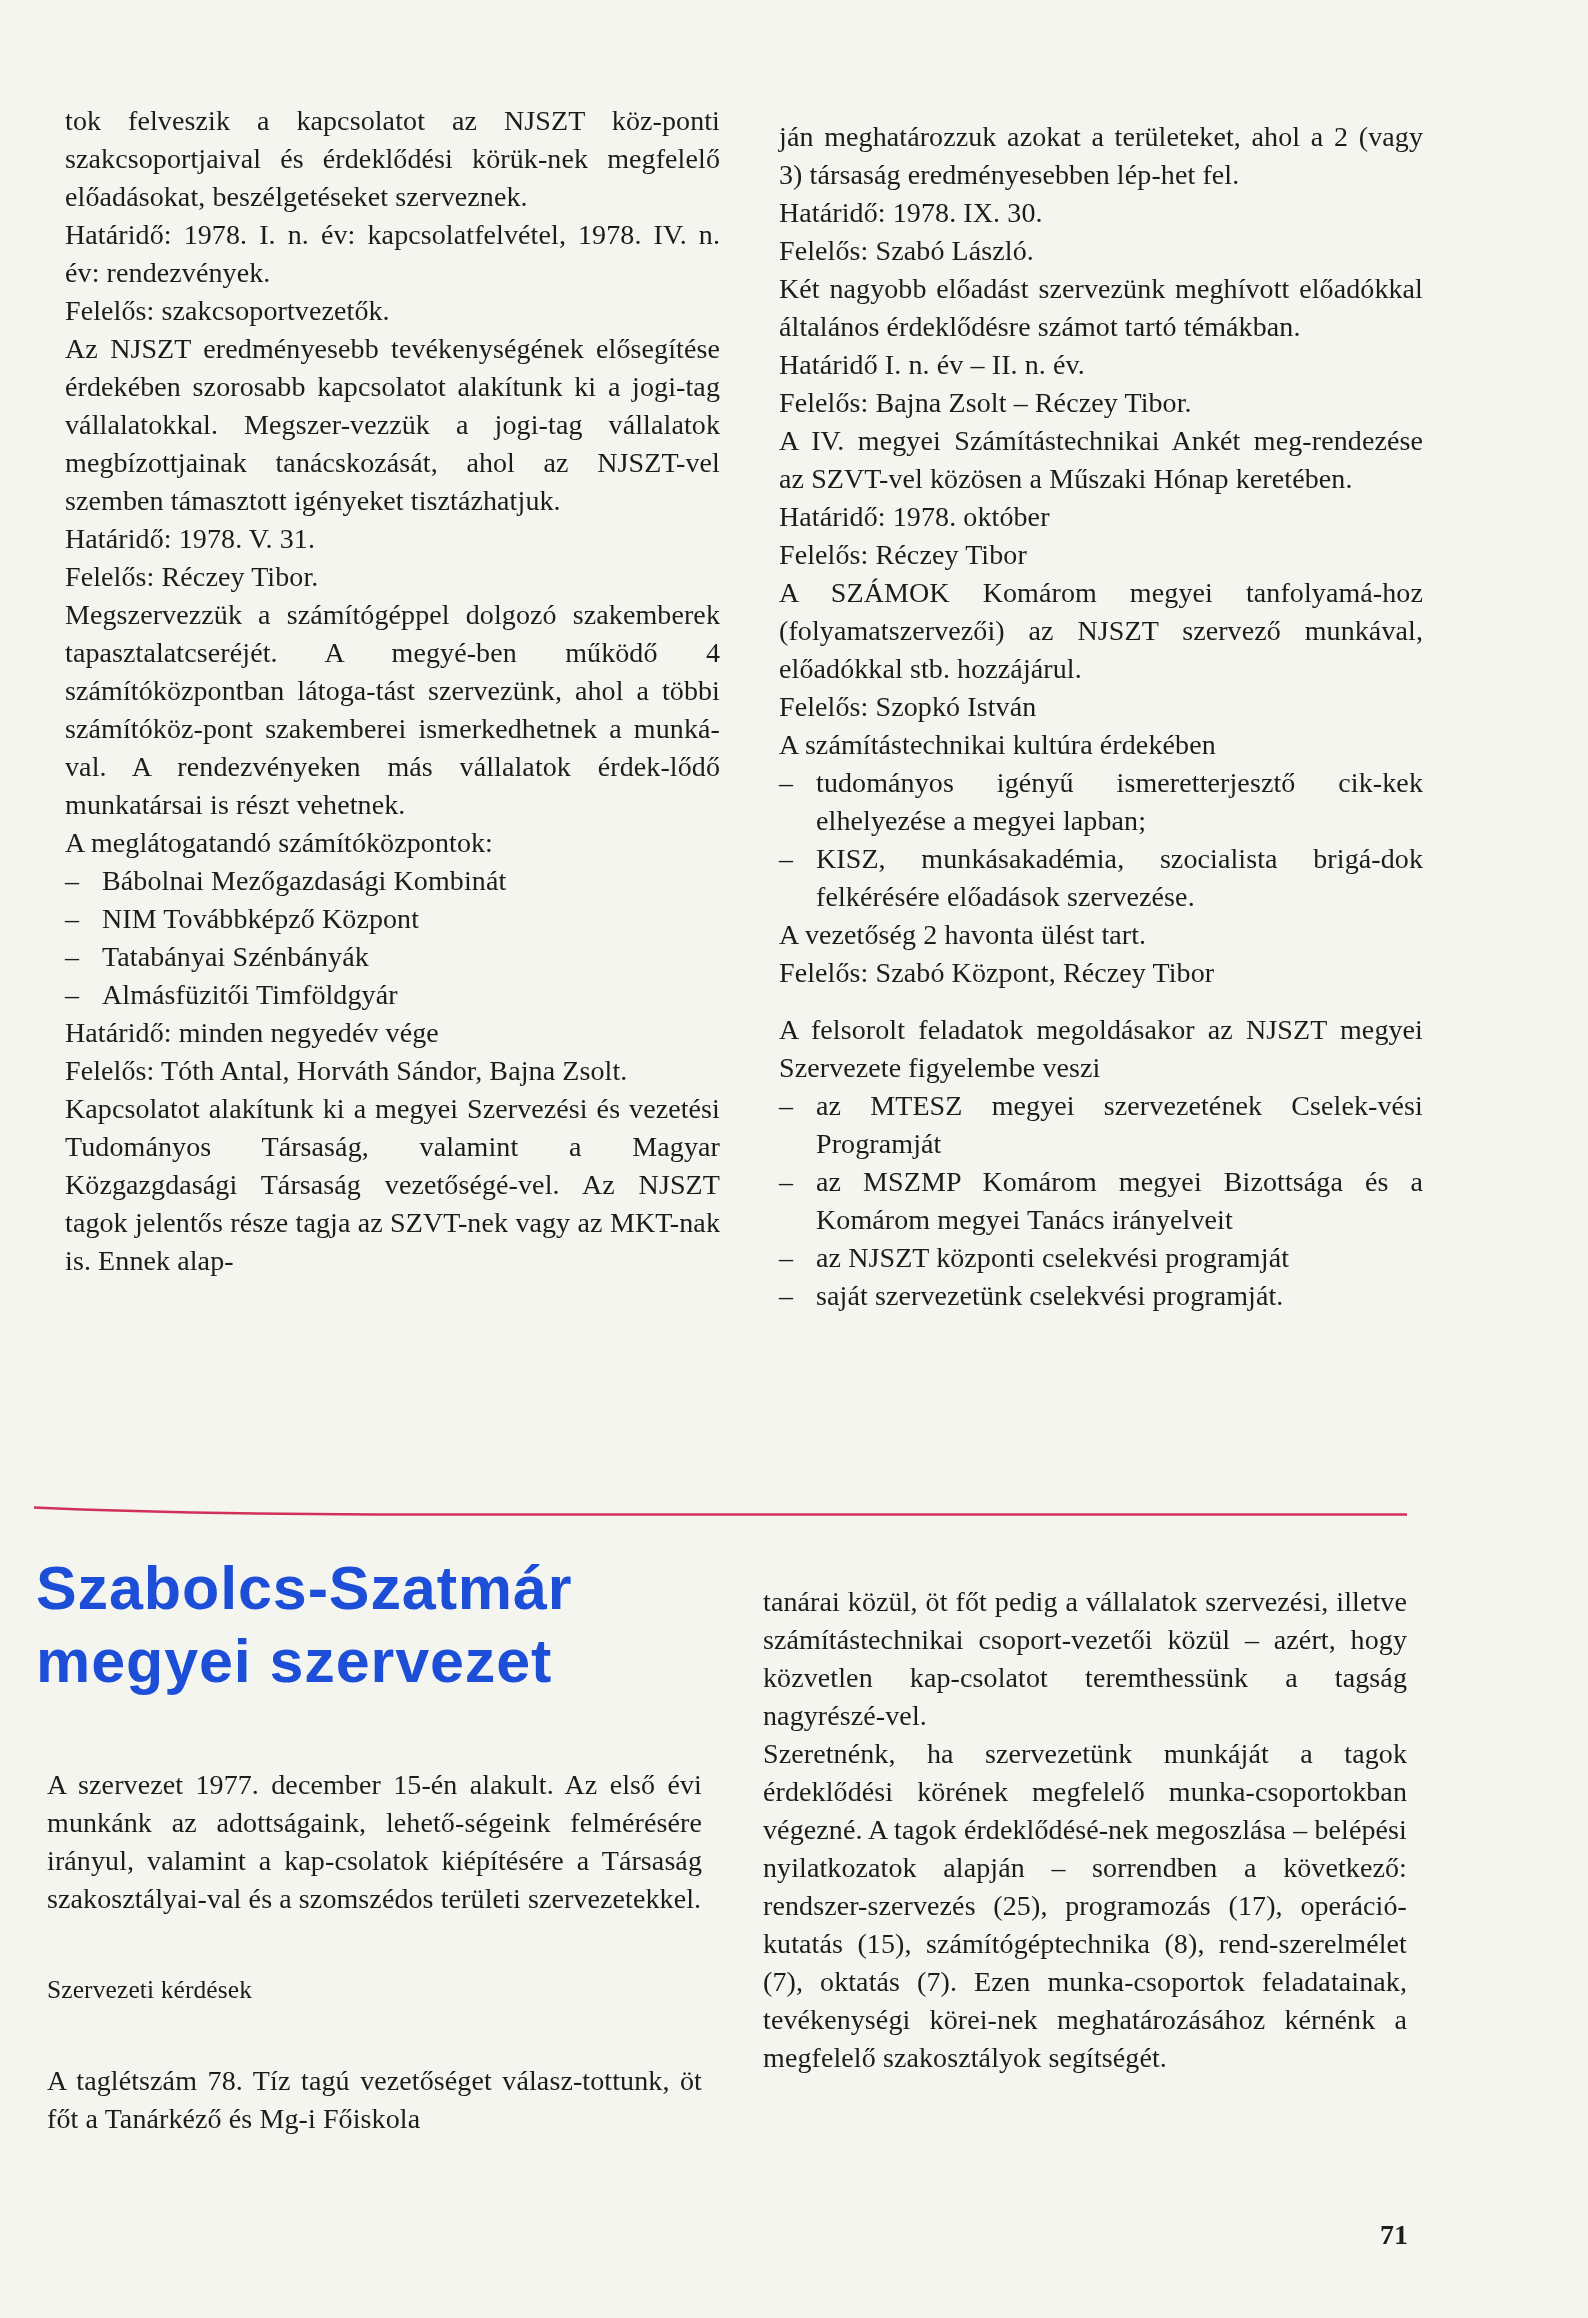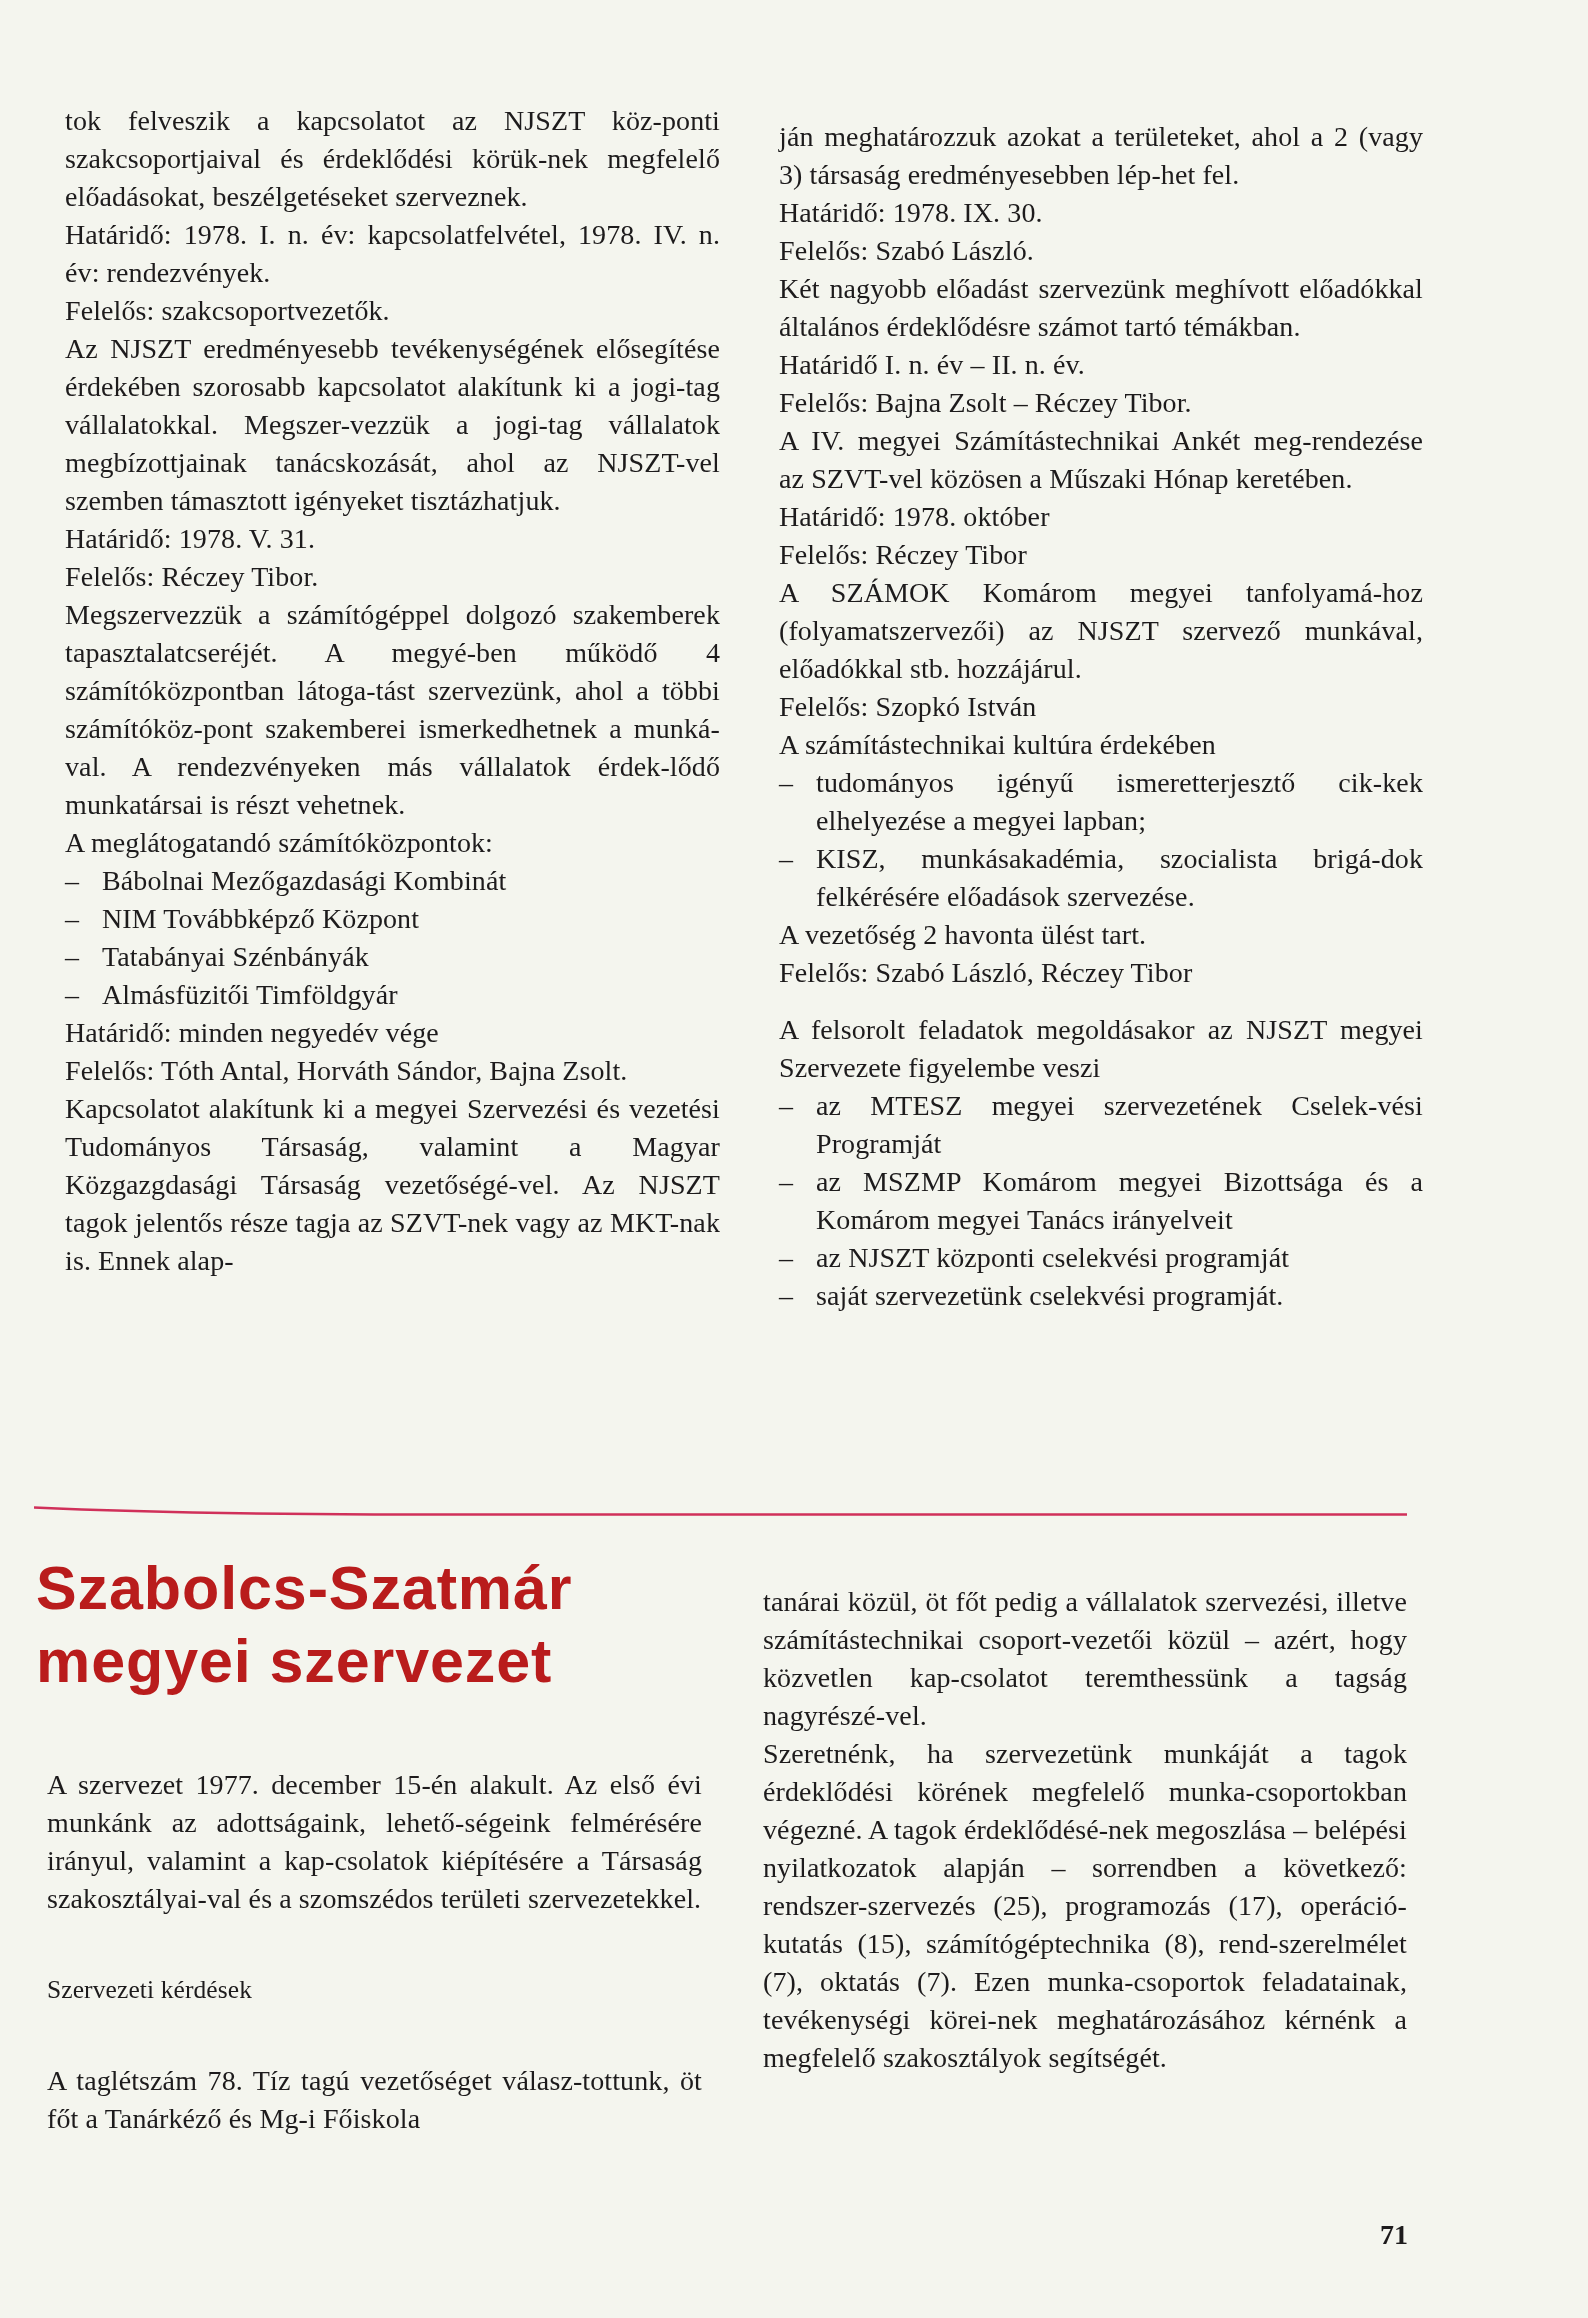--- a/index.html
+++ b/index.html
@@ -57,21 +57,21 @@
     }
     .heading {
       position: absolute;
       left: 36px;
       top: 1552px;
       font-family: "Liberation Sans", "DejaVu Sans", sans-serif;
       font-weight: bold;
       font-size: 61px;
       line-height: 73px;
       letter-spacing: 0.9px;
-      color: #b91c1c;
+      color: #1d4ed8;
     }
     .subhead {
       font-weight: normal;
       font-size: 25.5px;
     }
     .page-number {
       position: absolute;
       left: 1380px;
       top: 2219px;
       font-size: 28px;
@@ -128,21 +128,21 @@
     <p>A számítástechnikai kultúra érdekében</p>
     <div class="dash-item">
       <span class="dash">–</span>
       <span class="txt">tudományos igényű ismeretterjesztő cik-kek elhelyezése a megyei lapban;</span>
     </div>
     <div class="dash-item">
       <span class="dash">–</span>
       <span class="txt">KISZ, munkásakadémia, szocialista brigá-dok felkérésére előadások szervezése.</span>
     </div>
     <p>A vezetőség 2 havonta ülést tart.</p>
-    <p>Felelős: Szabó László, Réczey Tibor</p>
+    <p>Felelős: Szabó Központ, Réczey Tibor</p>
     <div class="gap"></div>
     <p>A felsorolt feladatok megoldásakor az NJSZT megyei Szervezete figyelembe veszi</p>
     <div class="dash-item">
       <span class="dash">–</span>
       <span class="txt">az MTESZ megyei szervezetének Cselek-vési Programját</span>
     </div>
     <div class="dash-item">
       <span class="dash">–</span>
       <span class="txt">az MSZMP Komárom megyei Bizottsága és a Komárom megyei Tanács irányelveit</span>
     </div>

